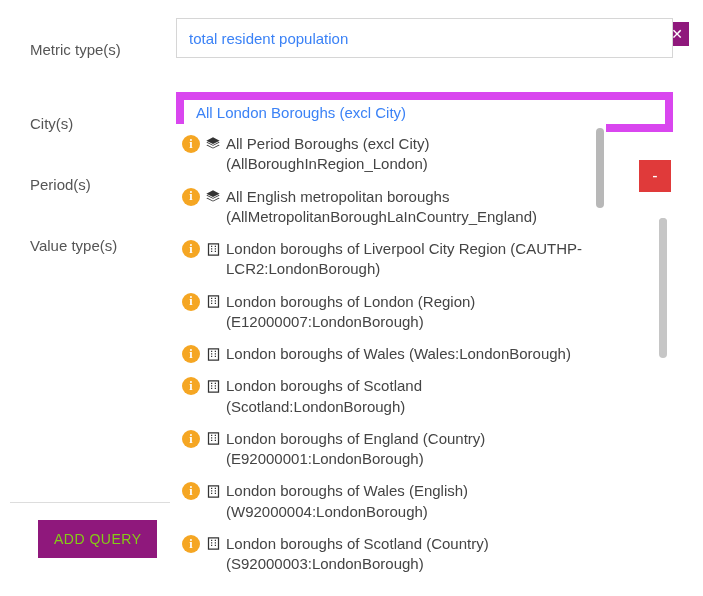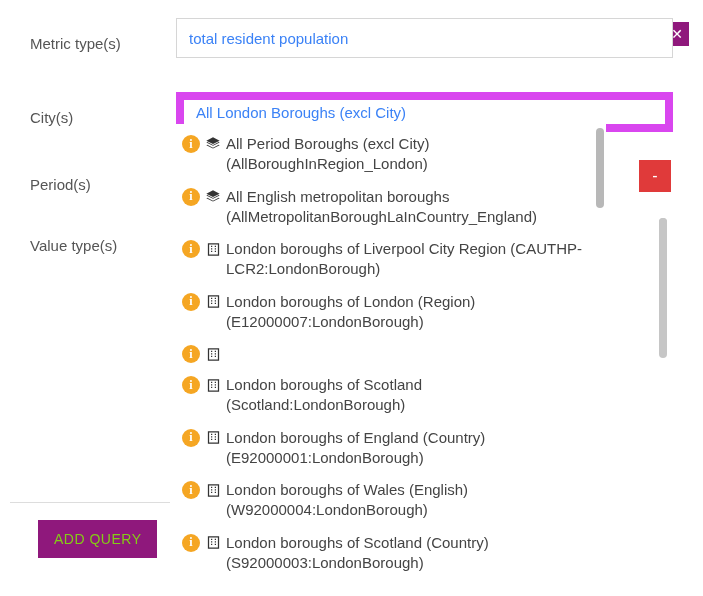--- a/index.html
+++ b/index.html
@@ -11,21 +11,21 @@
     width: 703px;
     height: 596px;
     overflow: hidden;
     position: relative;
   }
   .form-area {
     padding: 18px 30px 0 30px;
   }
   .row {
     display: flex;
-    align-items: center;
+    align-items: flex-end;
     margin-bottom: 34px;
   }
   .row-label {
     width: 146px;
     flex-shrink: 0;
     padding-top: 10px;
     color: #555;
     font-size: 15px;
   }
   .field-wrap {
@@ -291,20 +291,21 @@
             <svg width="15" height="15" viewBox="0 0 24 24" fill="none" stroke="#333" stroke-width="2">
               <rect x="4" y="3" width="16" height="18"></rect>
               <line x1="8" y1="7" x2="10" y2="7"></line>
               <line x1="14" y1="7" x2="16" y2="7"></line>
               <line x1="8" y1="11" x2="10" y2="11"></line>
               <line x1="14" y1="11" x2="16" y2="11"></line>
               <line x1="8" y1="15" x2="10" y2="15"></line>
               <line x1="14" y1="15" x2="16" y2="15"></line>
             </svg>
           </span>
+          <span class="txt">London boroughs of Wales (Wales:LondonBorough)</span>
         </div>
       </div>
       <div class="dd-item">
         <div class="line1">
           <span class="info-icon">i</span>
           <span class="building-icon">
             <svg width="15" height="15" viewBox="0 0 24 24" fill="none" stroke="#333" stroke-width="2">
               <rect x="4" y="3" width="16" height="18"></rect>
               <line x1="8" y1="7" x2="10" y2="7"></line>
               <line x1="14" y1="7" x2="16" y2="7"></line>

